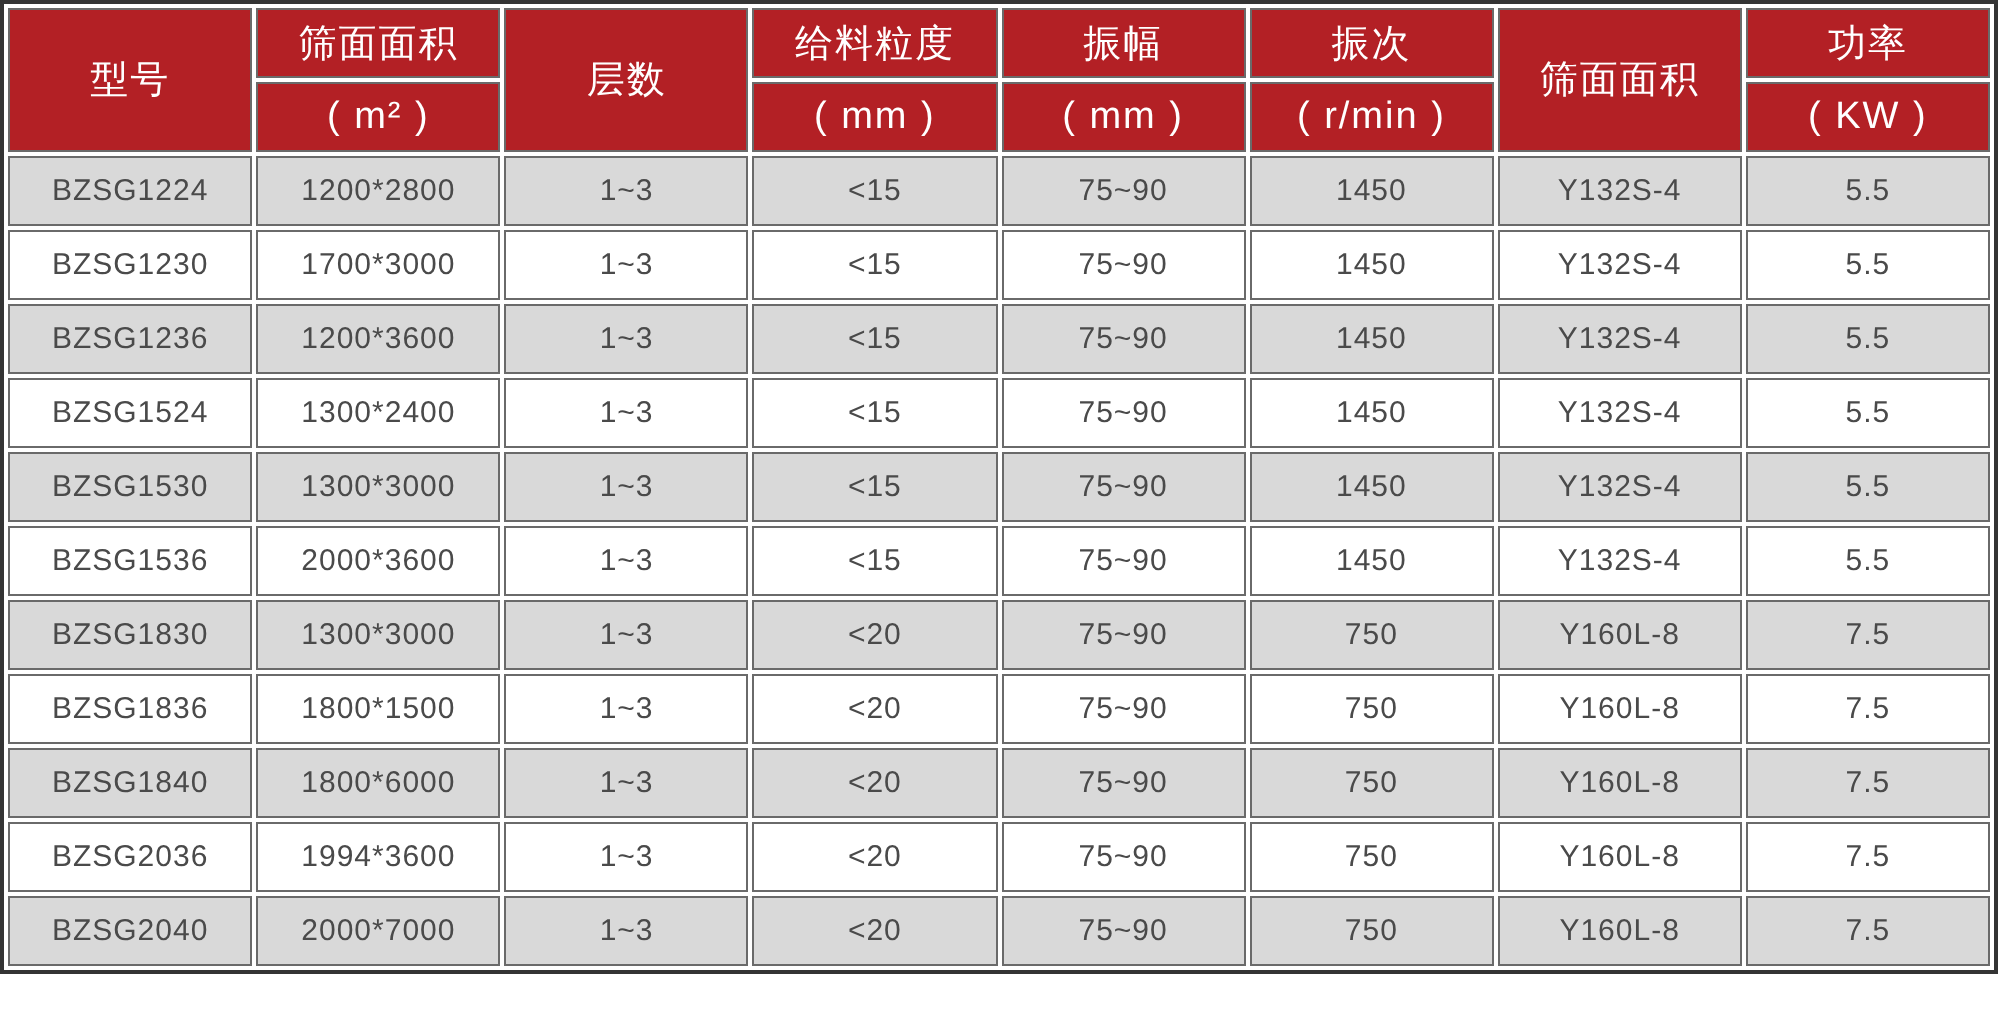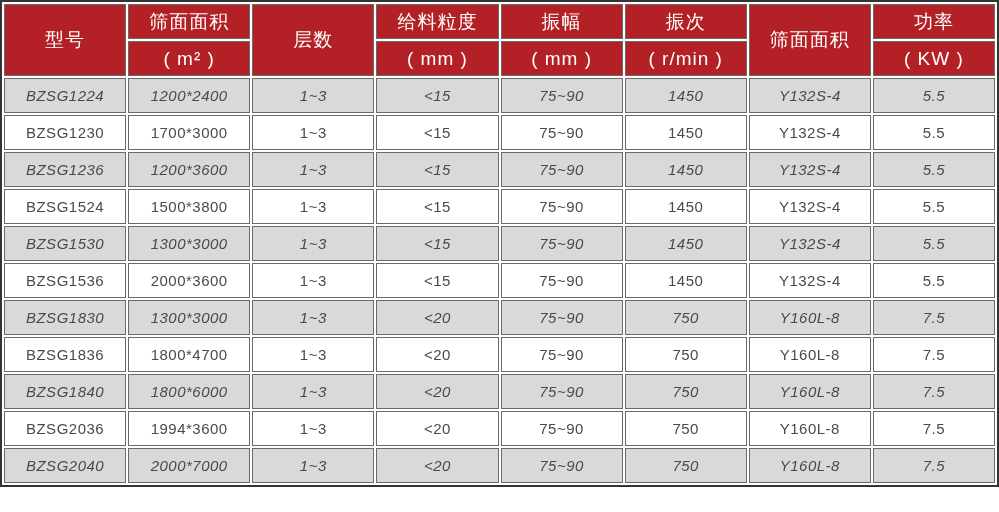--- a/index.html
+++ b/index.html
@@ -39,21 +39,21 @@
     font-weight:normal;
     font-size:19px;
     letter-spacing:1px;
   }
   tbody td{
     background:var(--row-bg);
     color:var(--data-text);
     font-size:15px;
     letter-spacing:0.5px;
   }
-  tr.alt td{background:var(--row-alt-bg);font-style:italic;}
+  tr.alt td{background:var(--row-alt-bg);}
 </style>
 </head>
 <body>
 
 <div class="spec-table-wrap">
   <table class="spec-table">
     <thead>
       <tr>
         <th rowspan="2">型号</th>
         <th>筛面面积</th>
@@ -68,21 +68,21 @@
         <th>( m² )</th>
         <th>( mm )</th>
         <th>( mm )</th>
         <th>( r/min )</th>
         <th>( KW )</th>
       </tr>
     </thead>
     <tbody>
       <tr class="alt">
         <td>BZSG1224</td>
-        <td>1200*2400</td>
+        <td>1200*2800</td>
         <td>1~3</td>
         <td>&lt;15</td>
         <td>75~90</td>
         <td>1450</td>
         <td>Y132S-4</td>
         <td>5.5</td>
       </tr>
       <tr>
         <td>BZSG1230</td>
         <td>1700*3000</td>
@@ -98,21 +98,21 @@
         <td>1200*3600</td>
         <td>1~3</td>
         <td>&lt;15</td>
         <td>75~90</td>
         <td>1450</td>
         <td>Y132S-4</td>
         <td>5.5</td>
       </tr>
       <tr>
         <td>BZSG1524</td>
-        <td>1500*3800</td>
+        <td>1300*2400</td>
         <td>1~3</td>
         <td>&lt;15</td>
         <td>75~90</td>
         <td>1450</td>
         <td>Y132S-4</td>
         <td>5.5</td>
       </tr>
       <tr class="alt">
         <td>BZSG1530</td>
         <td>1300*3000</td>
@@ -138,21 +138,21 @@
         <td>1300*3000</td>
         <td>1~3</td>
         <td>&lt;20</td>
         <td>75~90</td>
         <td>750</td>
         <td>Y160L-8</td>
         <td>7.5</td>
       </tr>
       <tr>
         <td>BZSG1836</td>
-        <td>1800*4700</td>
+        <td>1800*1500</td>
         <td>1~3</td>
         <td>&lt;20</td>
         <td>75~90</td>
         <td>750</td>
         <td>Y160L-8</td>
         <td>7.5</td>
       </tr>
       <tr class="alt">
         <td>BZSG1840</td>
         <td>1800*6000</td>

